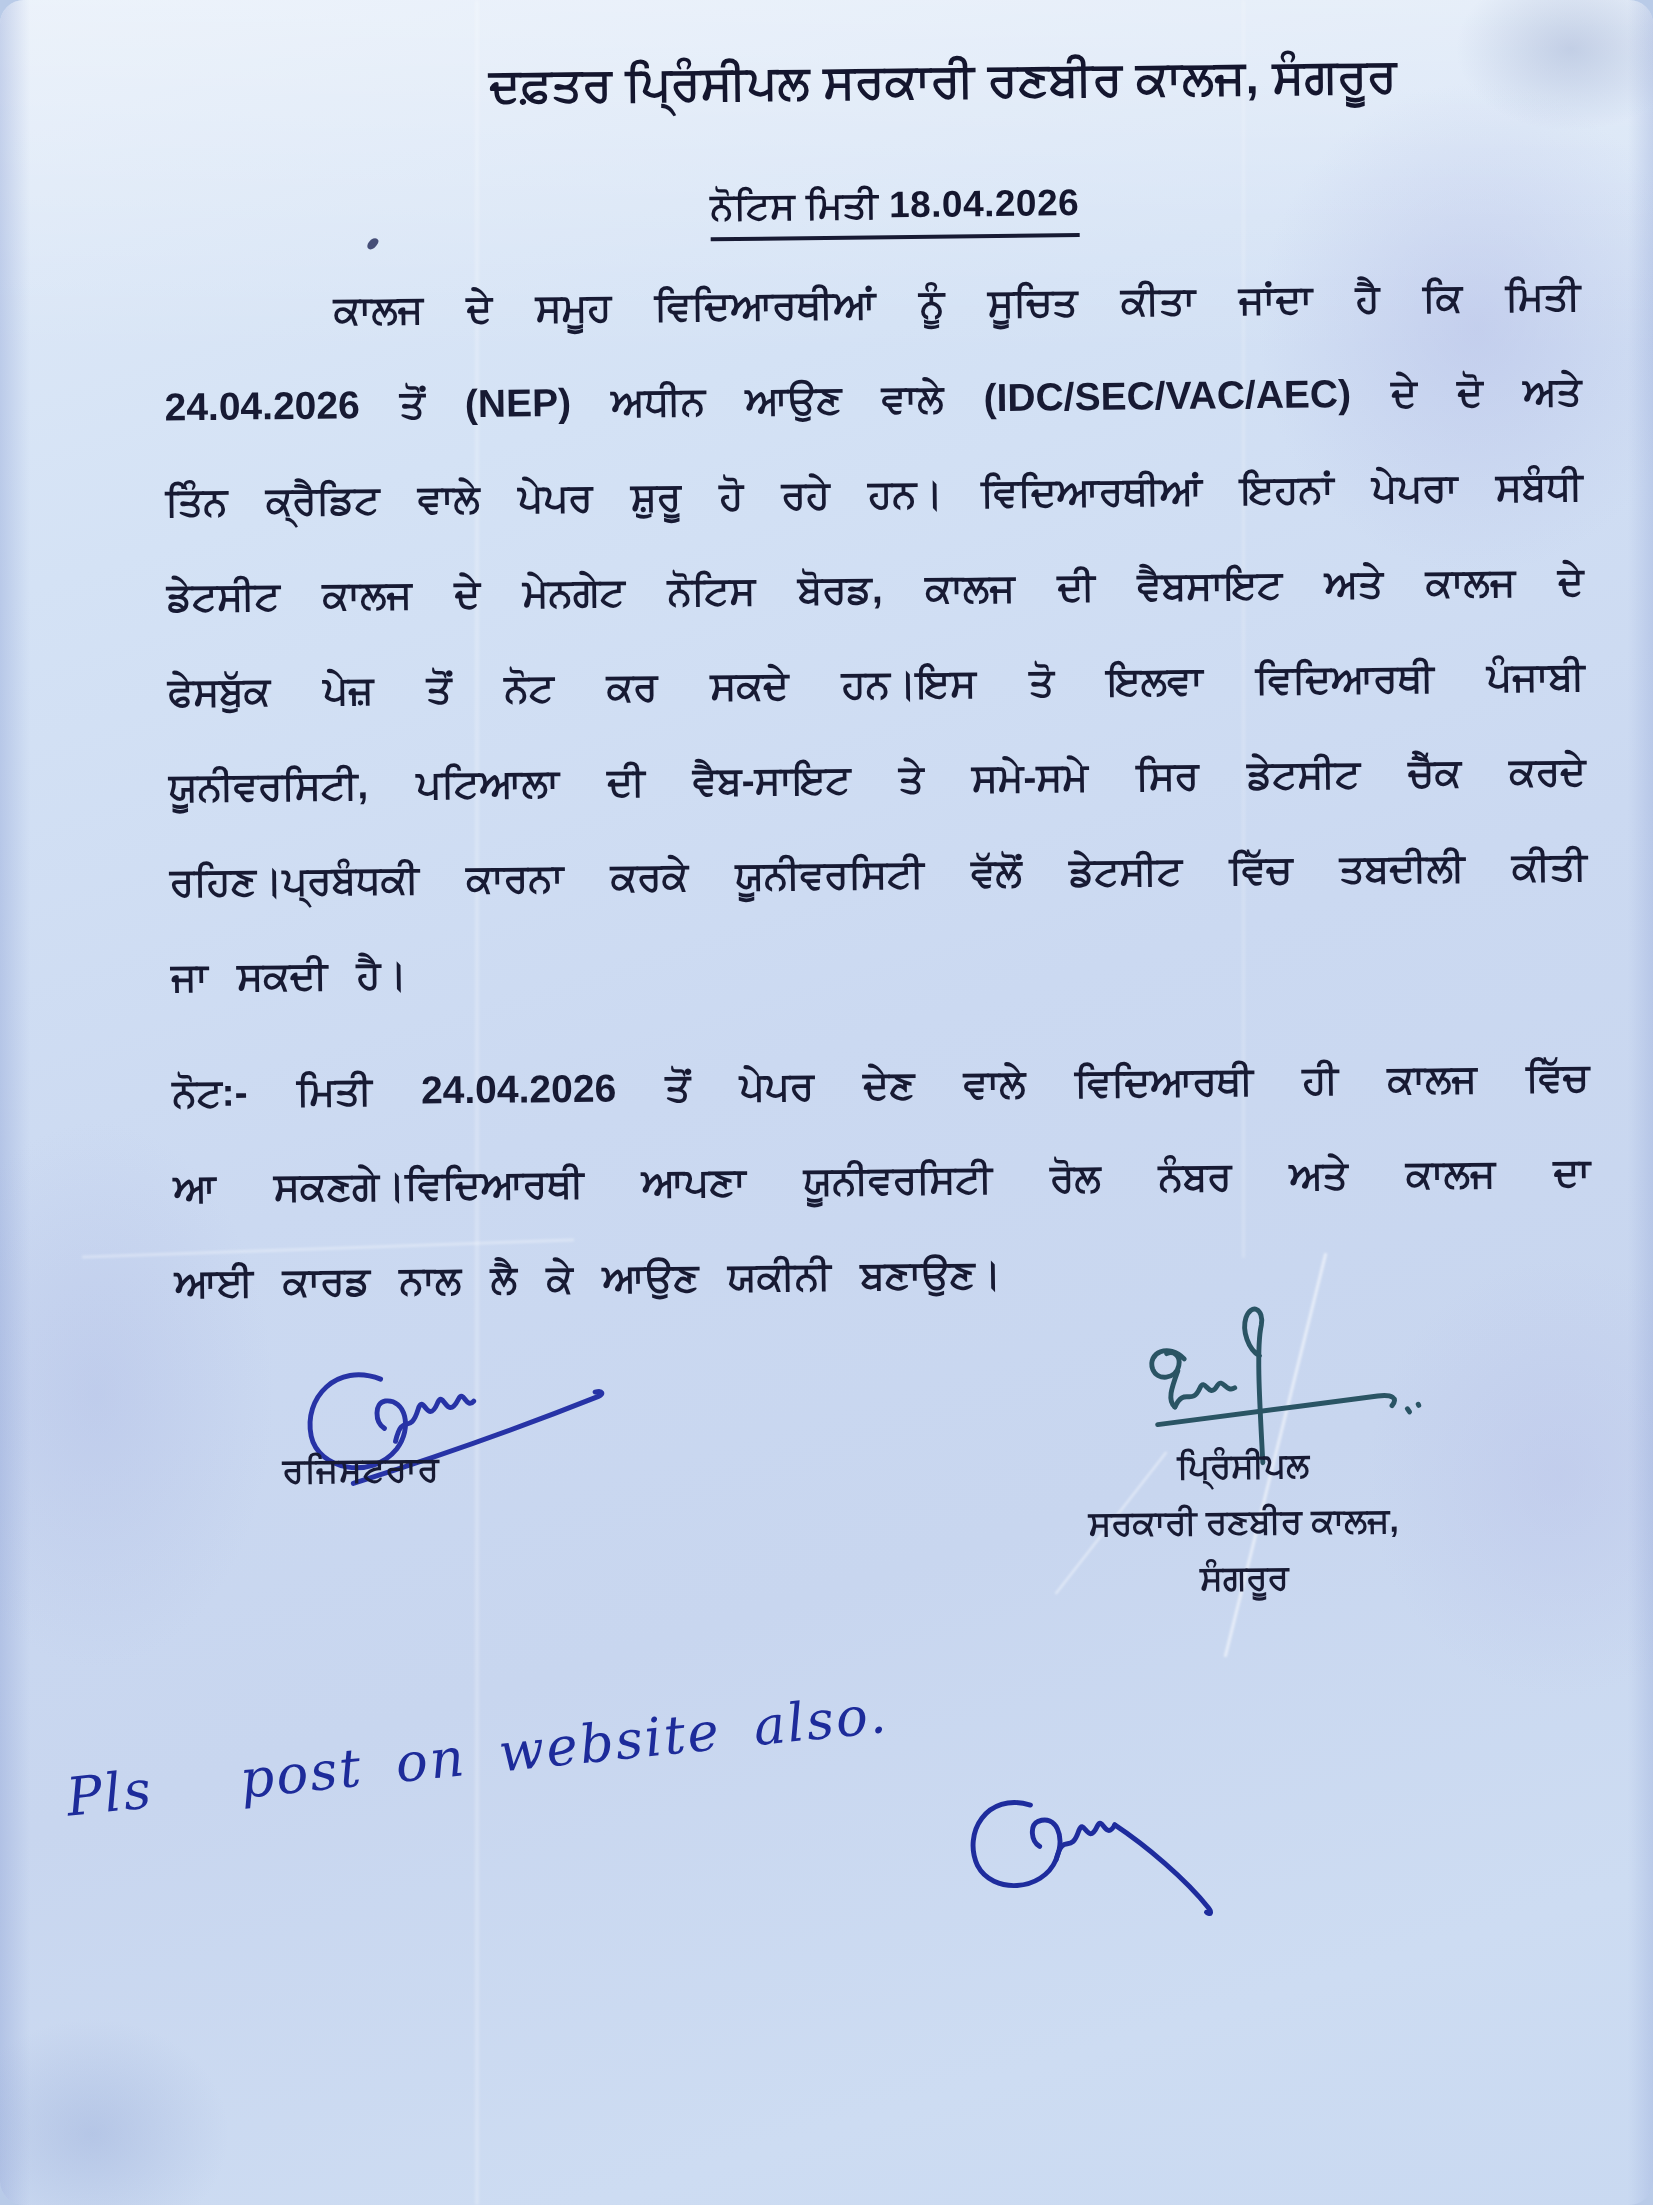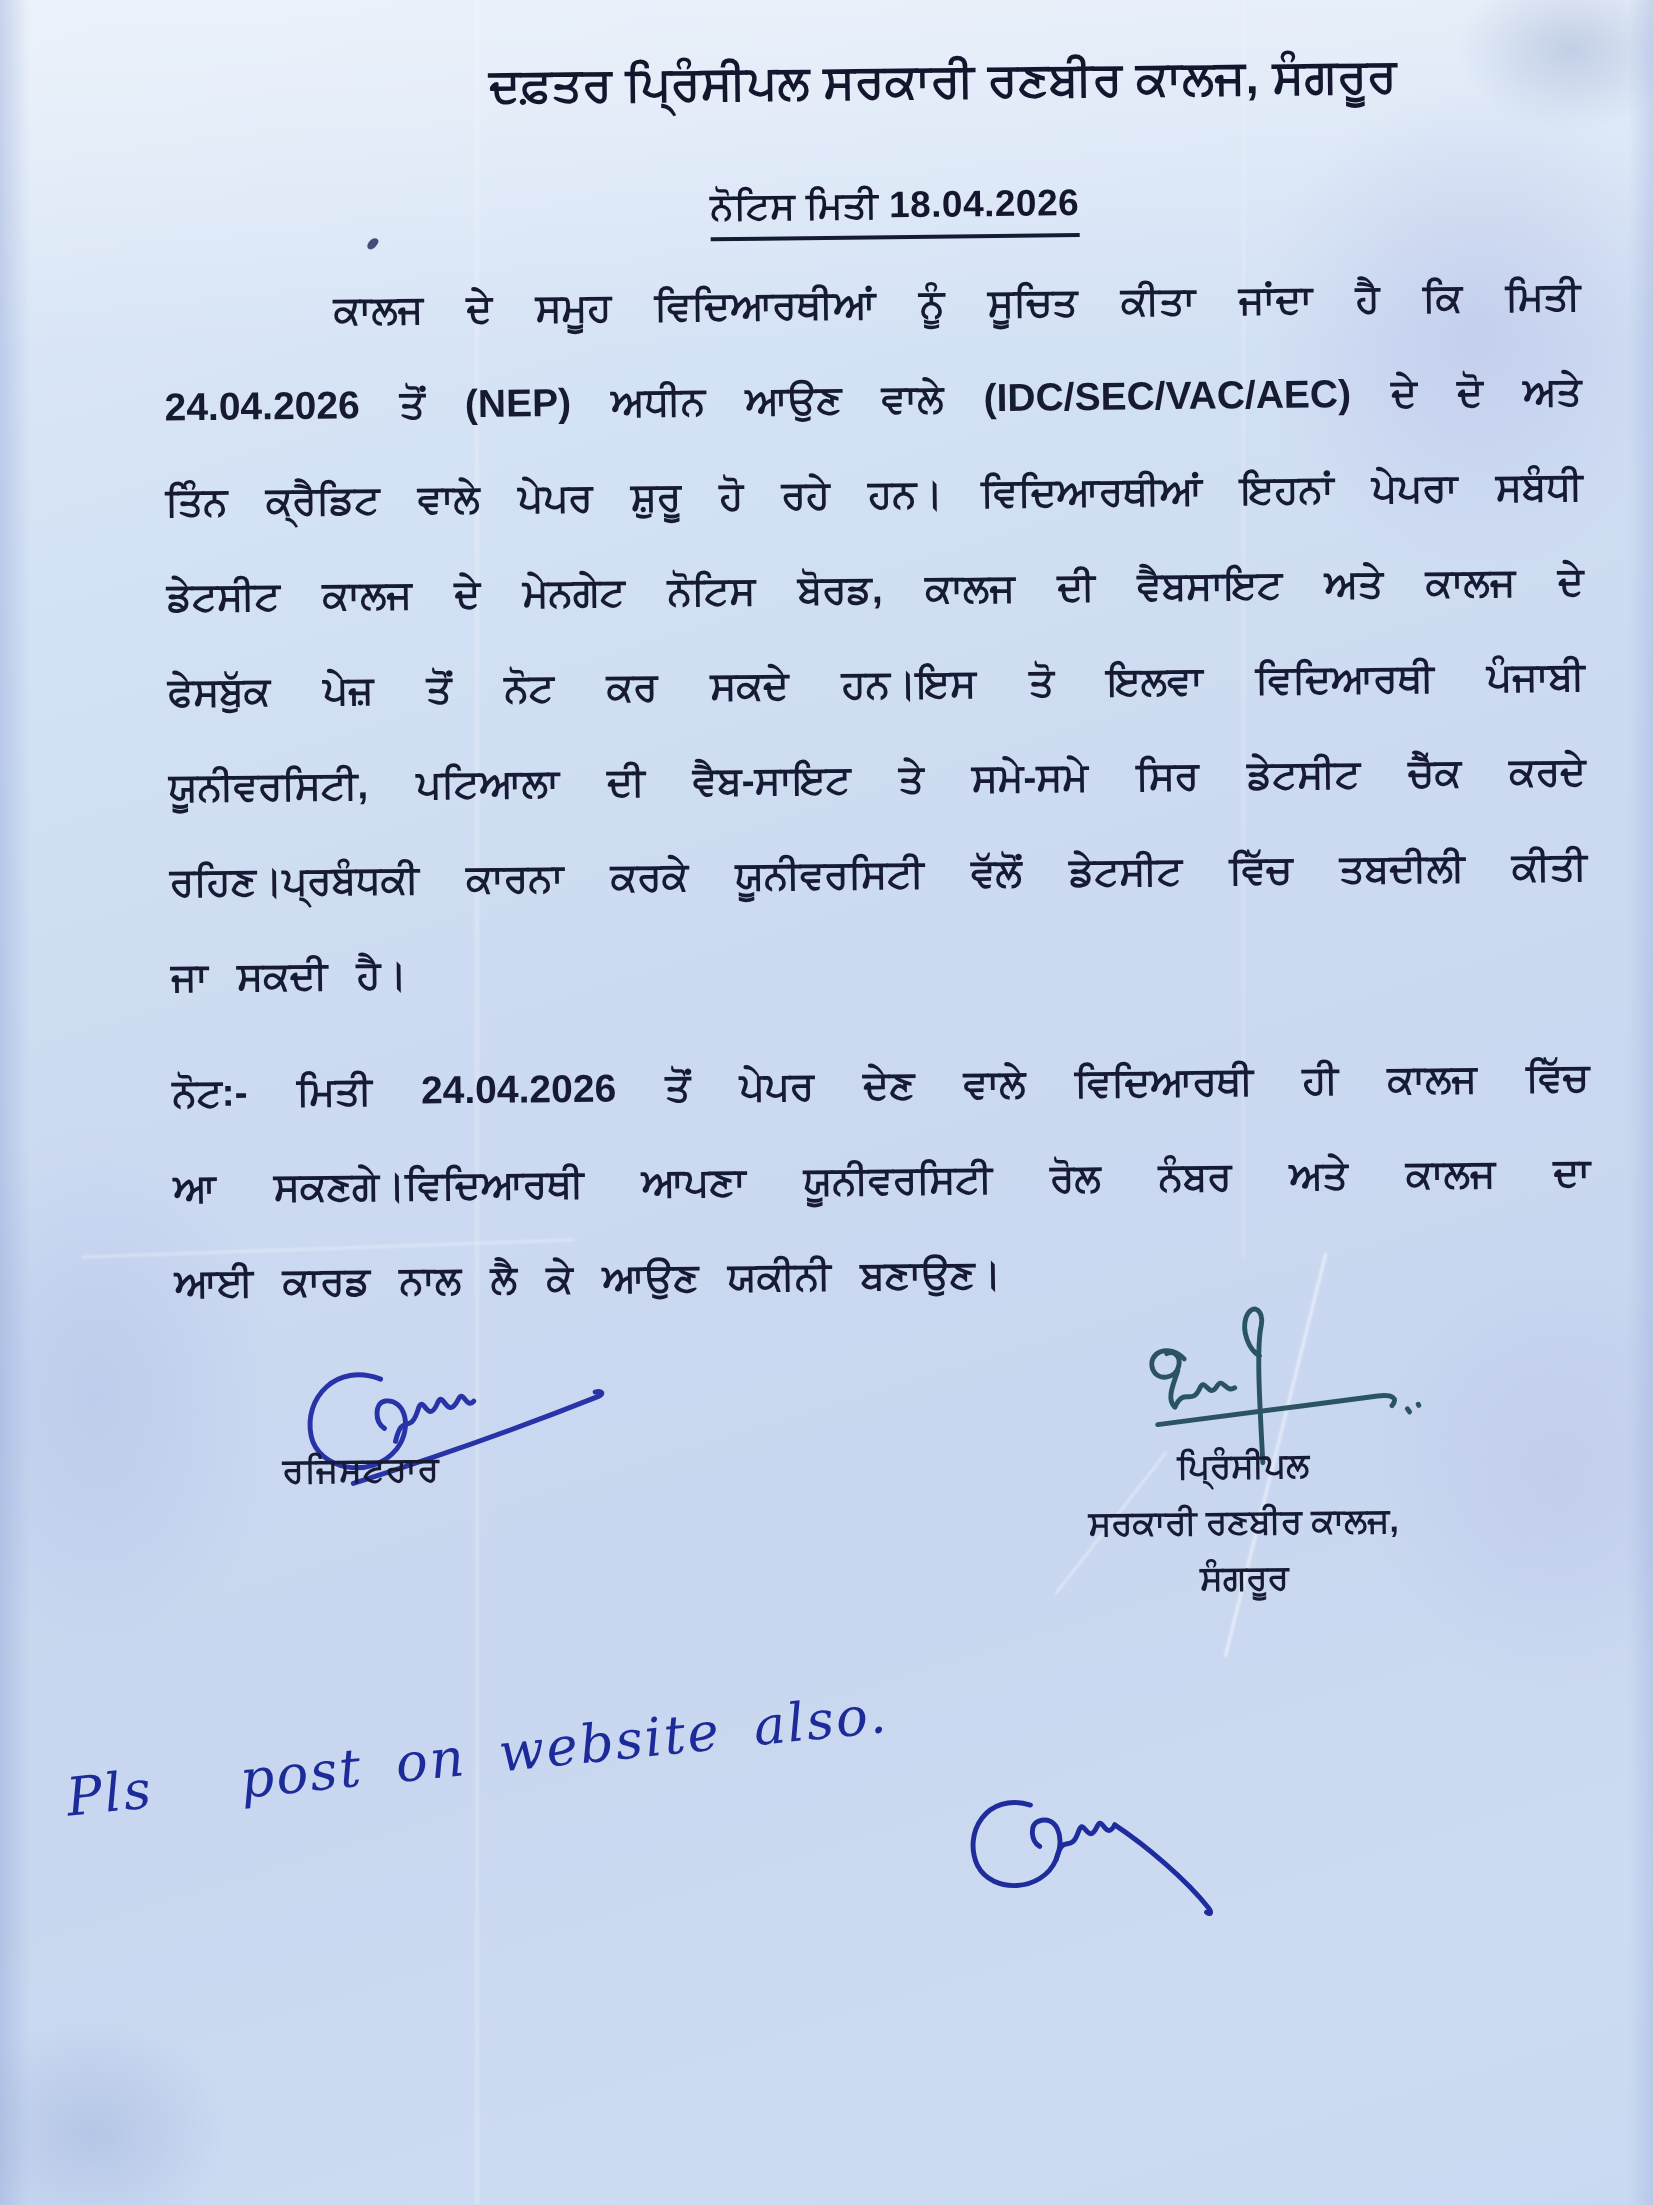--- a/index.html
+++ b/index.html
@@ -5,20 +5,21 @@
   html,body{margin:0;padding:0;}
   body{
     width:1654px;height:2205px;overflow:hidden;
     font-family:"Liberation Sans", sans-serif;
     background:#b9cbe8;
   }
   .paper{
     position:absolute;inset:0;
     background:linear-gradient(163deg,#e1ebf8 0%,#d4e2f5 22%,#cbd9f1 48%,#c8d6ef 68%,#cddcf2 88%,#c9d9f1 100%);
     overflow:hidden;
+    border-radius:24px;
   }
   
   .ov{position:absolute;pointer-events:none;}
   .ov-topglow{inset:0;background:linear-gradient(180deg,rgba(255,255,255,.38),rgba(255,255,255,0) 16%);}
   .ov-lavender1{left:1258px;top:82px;width:438px;height:492px;background:radial-gradient(closest-side,rgba(178,186,229,.45),rgba(178,186,229,0));}
   .ov-lavender2{left:1367px;top:1258px;width:383px;height:438px;background:radial-gradient(closest-side,rgba(183,191,232,.40),rgba(183,191,232,0));}
   .ov-lavender3{left:-82px;top:1121px;width:356px;height:547px;background:radial-gradient(closest-side,rgba(170,182,226,.35),rgba(170,182,226,0));}
   .ov-edgeleft{left:0;top:0;width:30px;height:100%;background:linear-gradient(90deg,rgba(140,160,212,.38),rgba(140,160,212,0));}
   .ov-edgeright{right:0;top:0;width:24.6px;height:100%;background:linear-gradient(270deg,rgba(140,160,212,.30),rgba(140,160,212,0));}
   .ov-corner-tr{right:-33px;top:-33px;width:230px;height:164px;background:radial-gradient(closest-side,rgba(110,130,180,.28),rgba(110,130,180,0));}

